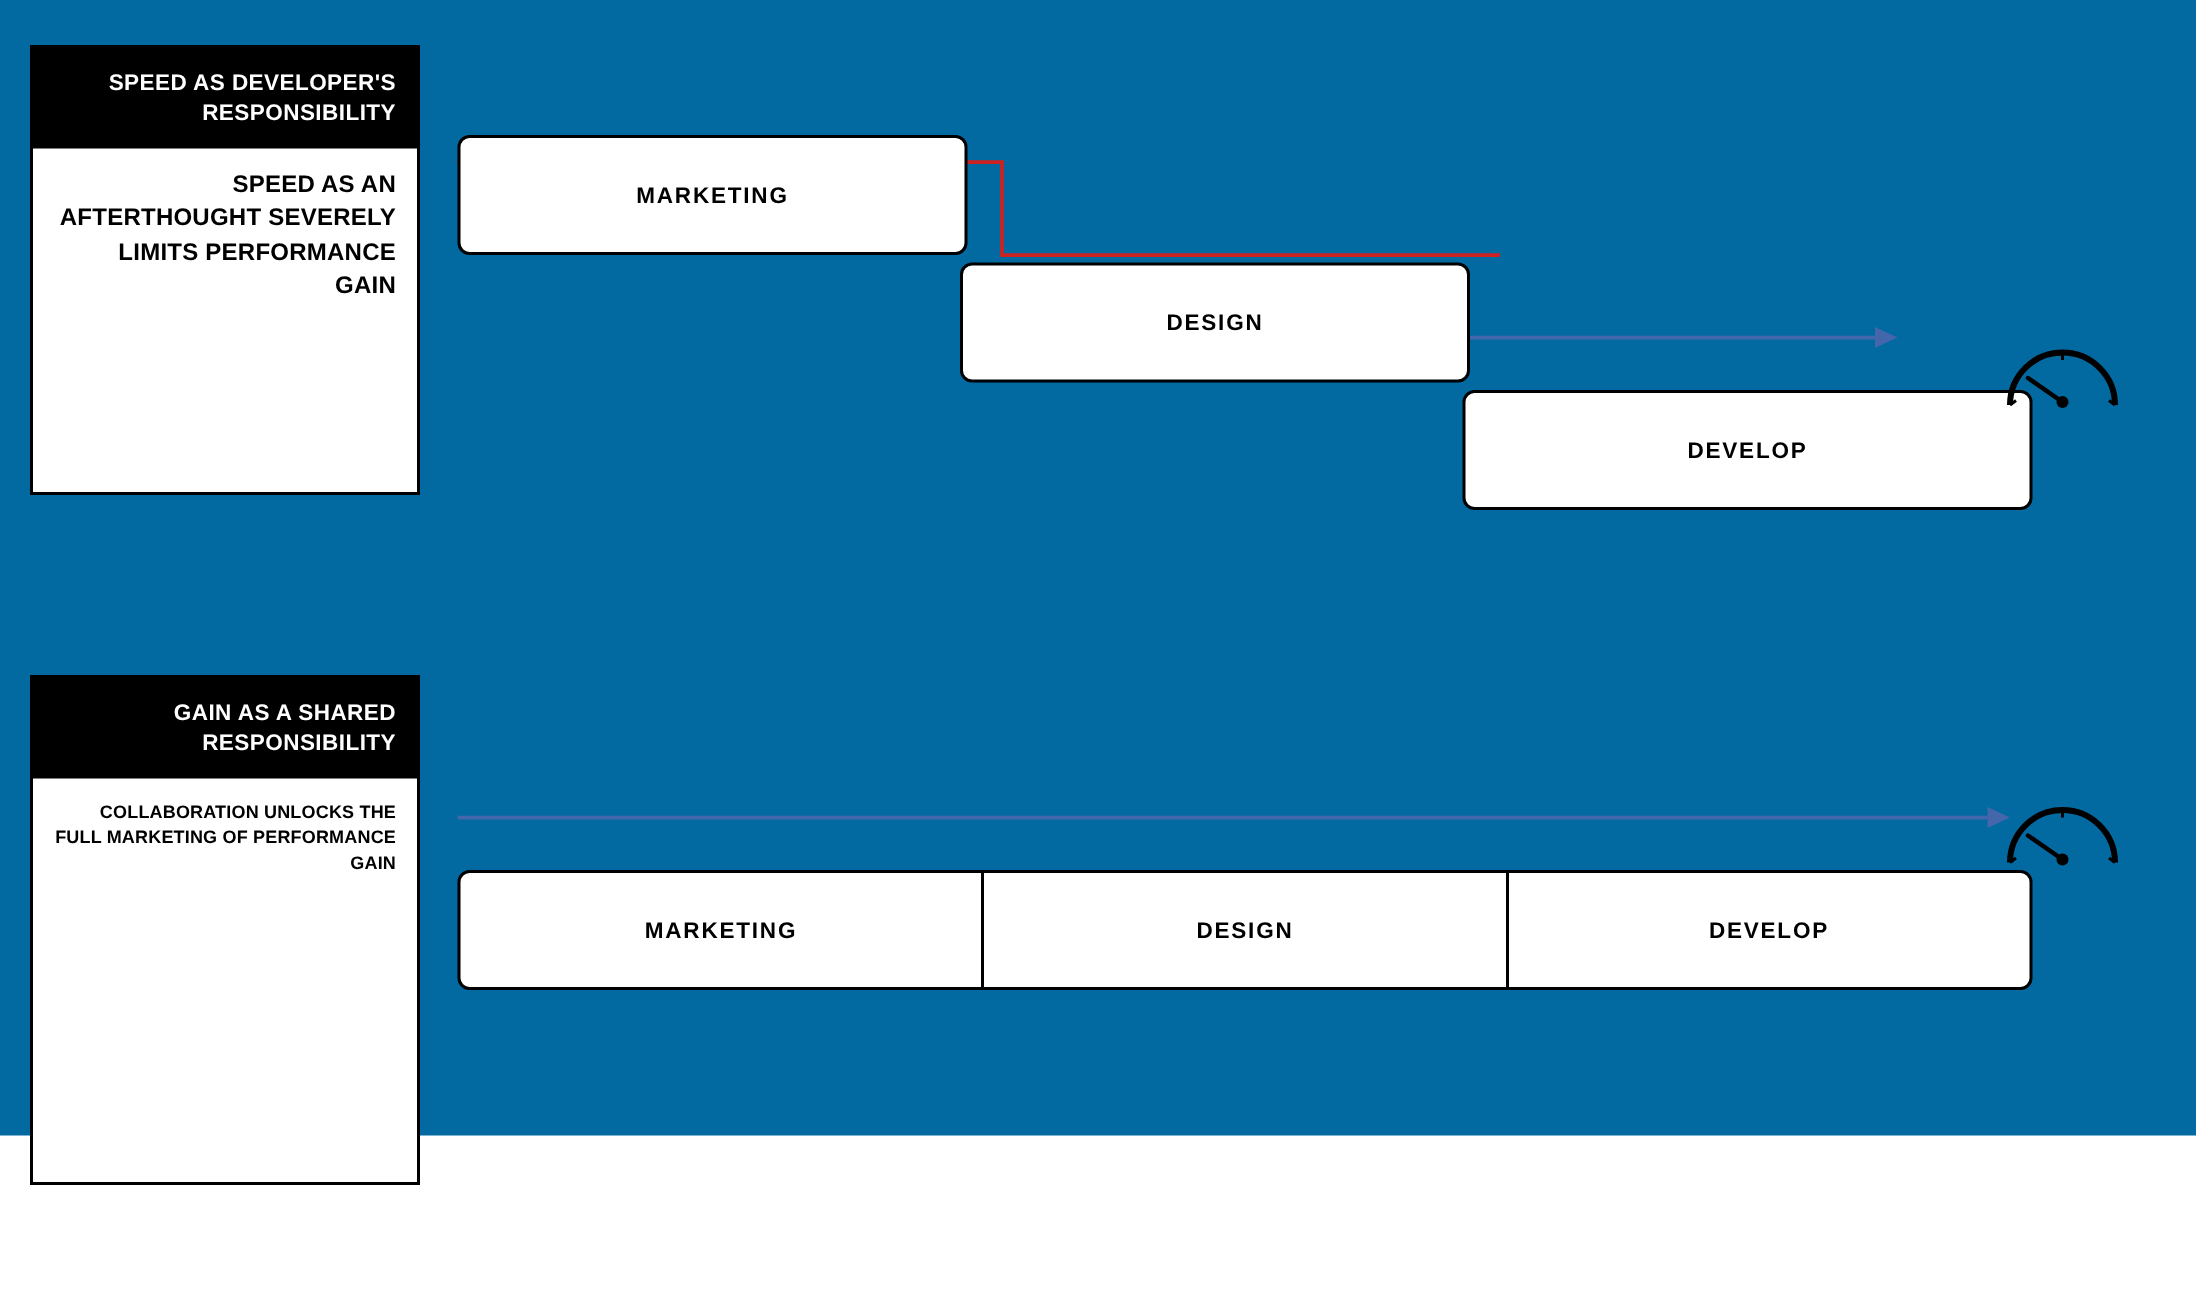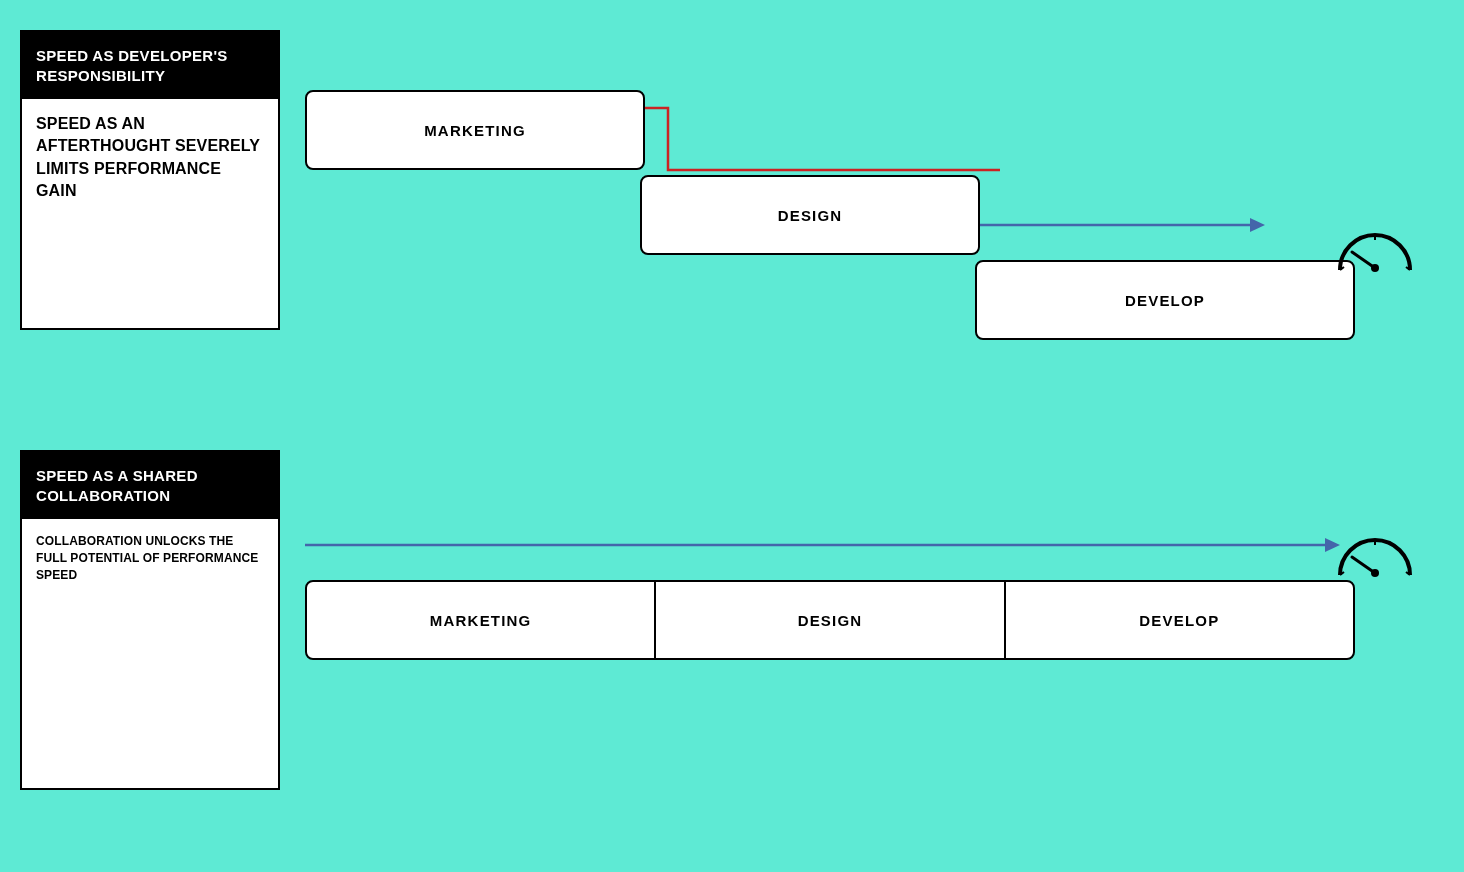--- a/index.html
+++ b/index.html
@@ -7,23 +7,24 @@
       background: #ffffff;
       font-family: Arial, Helvetica, sans-serif;
       width: 1464px;
       height: 872px;
       overflow: hidden;
       position: relative;
     }
 
     .diagram-container {
       width: 1464px;
-      height: 872px;
+      height: 757px;
       position: relative;
-      background: #5eead4;
+      background: #0369a1;
+      text-align: right;
     }
 
     
     .section-top {
       position: absolute;
       top: 30px;
       left: 20px;
       width: 1420px;
       height: 380px;
     }
@@ -273,22 +274,22 @@
 
         <circle cx="45" cy="58" r="4" fill="#000"></circle>
       </svg>
     </div>
 
   </div>
 
   <div class="section-bottom">
 
     <div class="card-bottom">
-      <div class="card-header">SPEED AS A SHARED COLLABORATION</div>
-      <div class="card-body">COLLABORATION UNLOCKS THE FULL POTENTIAL OF PERFORMANCE SPEED</div>
+      <div class="card-header">GAIN AS A SHARED RESPONSIBILITY</div>
+      <div class="card-body">COLLABORATION UNLOCKS THE FULL MARKETING OF PERFORMANCE GAIN</div>
     </div>
 
     <svg class="blue-arrow-bottom-svg" viewBox="0 0 1050 40" xmlns="http://www.w3.org/2000/svg">
       <line x1="0" y1="20" x2="1020" y2="20" stroke="#4466aa" stroke-width="2.5"></line>
       <polygon points="1020,13 1035,20 1020,27" fill="#4466aa"></polygon>
     </svg>
 
     <div class="boxes-row-bottom">
       <div class="box-cell">
         <span>MARKETING</span>

